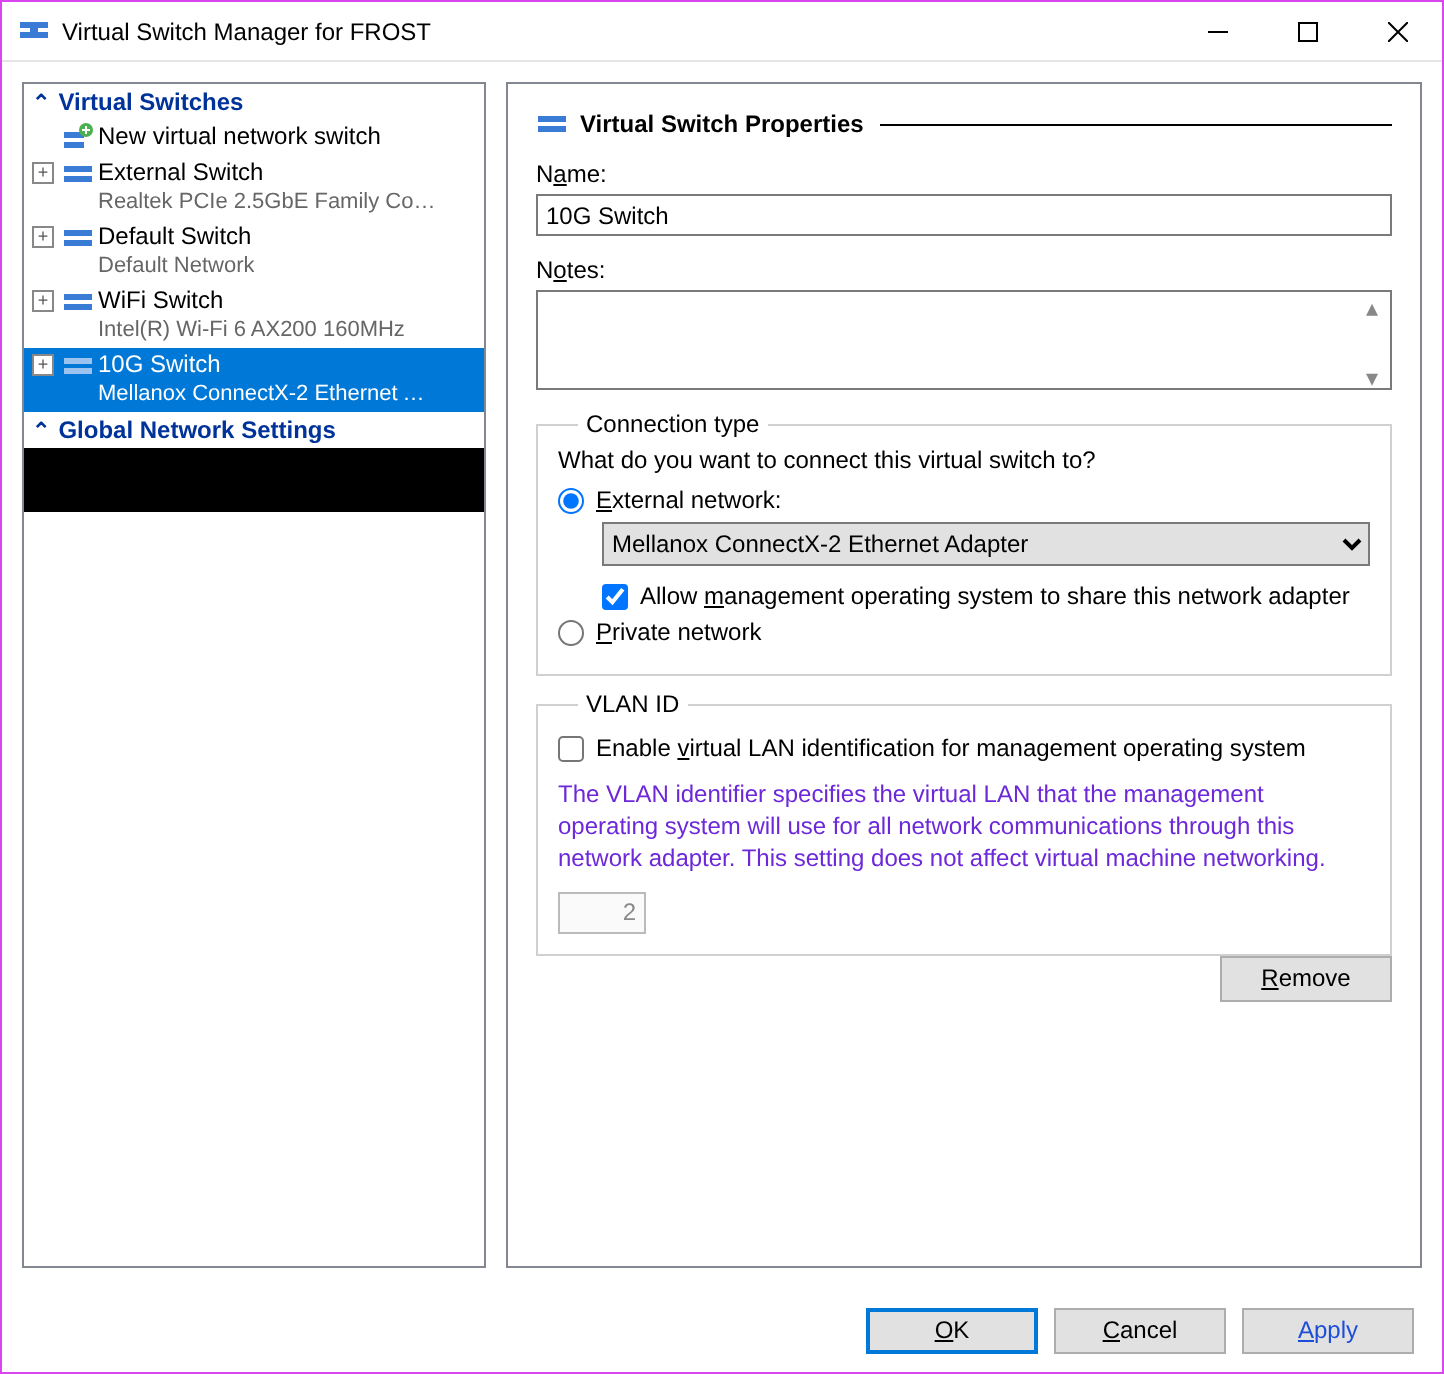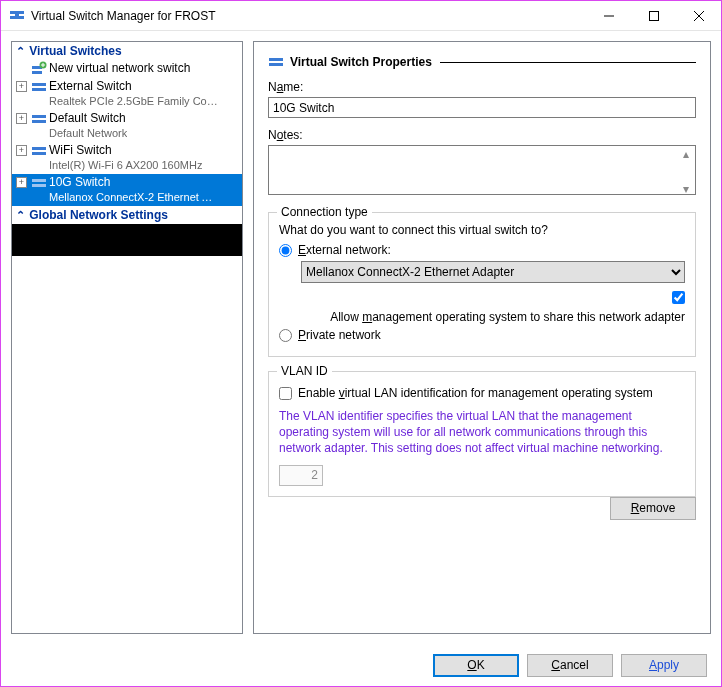--- a/index.html
+++ b/index.html
@@ -24,21 +24,21 @@
   .tree-item.selected .sub { color: #fff; }
   .black-bar { background: #000; height: 32px; width: 100%; }
   .right-pane { flex: 1; border: 1px solid #828790; padding: 10px 14px; overflow: auto; }
   .section-title { display: flex; align-items: center; margin: 2px 0 10px 0; font-weight: bold; }
   .section-title .line { flex:1; height:1px; background:#000; margin-left: 8px; }
   .section-title .icon { width:16px; height:16px; margin-right:6px; }
   .field-label { margin: 2px 0 3px 0; }
   .text-input { width: 100%; border: 1px solid #7a7a7a; padding: 2px 4px; height: 21px; }
   .notes-box { width: 100%; height: 50px; border: 1px solid #7a7a7a; resize: none; padding: 2px 4px; }
   .group { border: 1px solid #d0d0d0; padding: 10px 10px 10px 10px; margin-top: 14px; position: relative; }
-  .group-title { position: absolute; top: -8px; left: 8px; background: #fff; padding: 0 4px; }
+  .group-title { position: absolute; top: -8px; left: 20px; background: #fff; padding: 0 4px; }
   .radio-row, .check-row { display: flex; align-items: flex-end; gap: 6px; margin: 4px 0; }
   .radio-row input, .check-row input { margin: 0; }
   .sub-block { margin-left: 22px; }
   .select { width: 100%; height: 22px; border: 1px solid #7a7a7a; background: #e1e1e1; }
   .hint { color: #6d28d9; margin: 8px 0; line-height: 1.35; }
   .small-num { width: 44px; height: 21px; border: 1px solid #bbb; text-align: right; padding: 2px 4px; color: #888; background: #fafafa; }
   .remove-row { display:flex; justify-content:flex-end; }
   .btn { min-width: 86px; height: 23px; border: 1px solid #adadad; background: #e1e1e1; padding: 0 14px; }
   .btn.primary { border: 2px solid #0078d7; background: #e1e1e1; }
   .btn.disabled { color: #1d4ed8; }
@@ -198,21 +198,21 @@
         <div style="margin-bottom:6px;">What do you want to connect this virtual switch to?</div>
 
         <label class="radio-row">
           <input type="radio" name="ct" checked="" style="">
           <span><span></span><span class="u">E</span><span>xternal network:</span></span>
         </label>
         <div class="sub-block">
           <select class="select">
             <option>Mellanox ConnectX-2 Ethernet Adapter</option>
           </select>
-          <label class="check-row" style="margin-top:8px;flex-direction:column;">
+          <label class="check-row" style="margin-top:8px;">
             <input type="checkbox" checked="" style="">
             <span><span>Allow </span><span class="u">m</span><span>anagement operating system to share this network adapter</span></span>
           </label>
         </div>
 
         <label class="radio-row">
           <input type="radio" name="ct" style="">
           <span><span></span><span class="u">P</span><span>rivate network</span></span>
         </label>
       </div>

